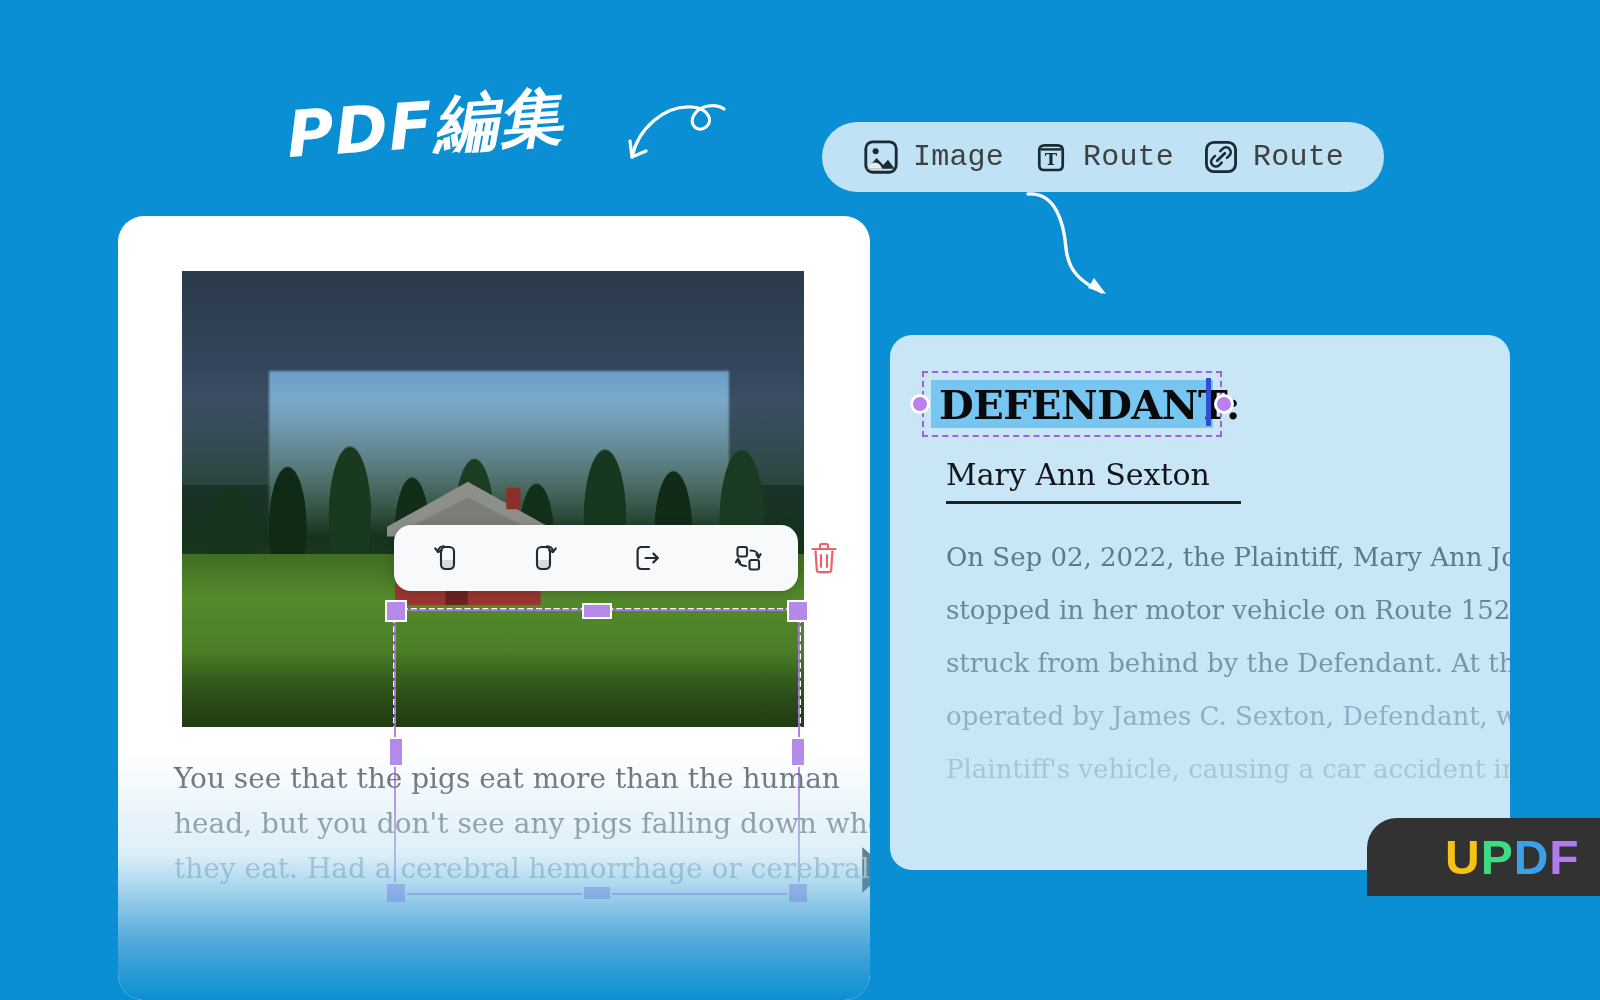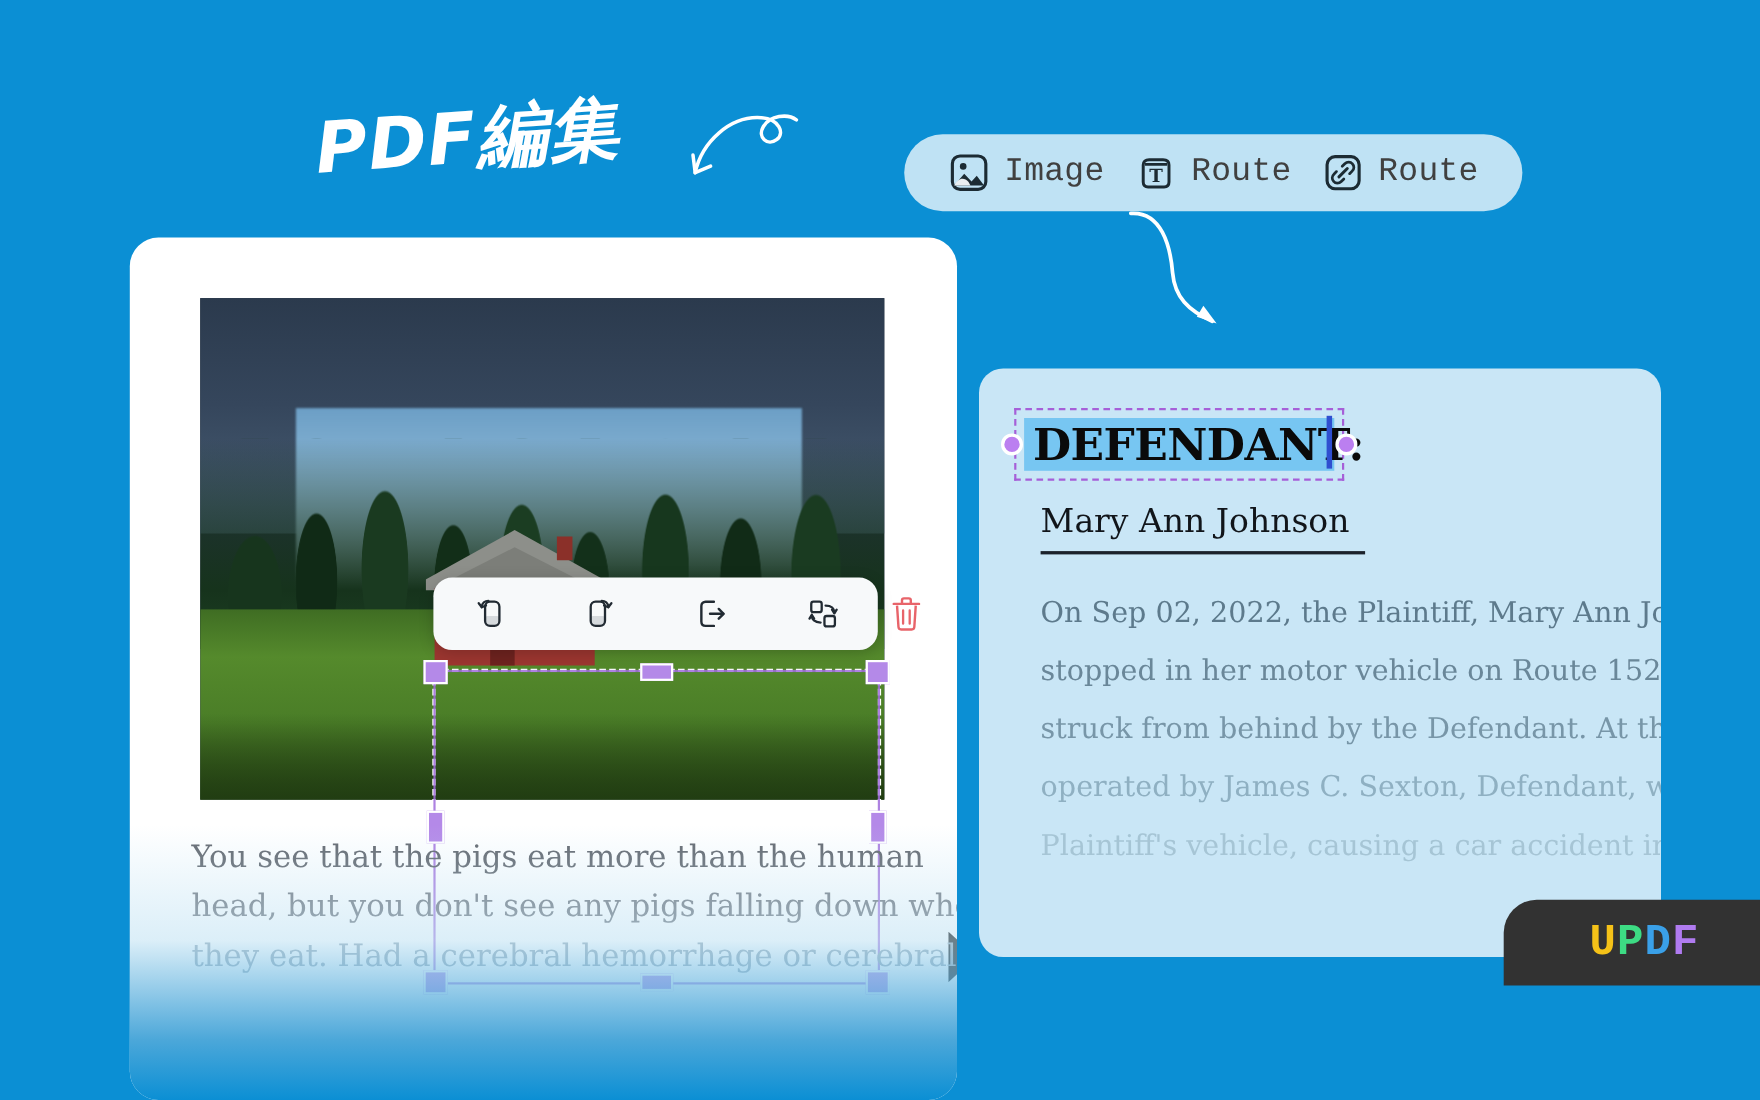--- a/index.html
+++ b/index.html
@@ -302,22 +302,22 @@
     top: 818px;
     width: 260px;
     height: 78px;
     background: #323232;
     border-top-left-radius: 30px;
     display: flex;
     align-items: center;
     padding-left: 78px;
   }
   #updf-logo {
-    font-family: Liberation Mono, monospace;
-    font-size: 40px;
+    font-family: Liberation Sans, sans-serif;
+    font-size: 48px;
     font-weight: 700;
     letter-spacing: 1px;
   }
   #updf-logo .l-u { color: #f5c218; }
   #updf-logo .l-p { color: #3ddc84; }
   #updf-logo .l-d { color: #3aa0e8; }
   #updf-logo .l-f { color: #b07bf0; }
 </style>
 </head>
 <body>
@@ -461,21 +461,21 @@
     <div id="tp-head-wrap">
       <div id="tp-head-dashed"></div>
       <div id="tp-head-hl">
         <span id="tp-head-text">DEFENDANT:</span>
       </div>
       <div id="tp-caret"></div>
       <div class="tp-dot left"></div>
       <div class="tp-dot right"></div>
     </div>
 
-    <div id="tp-name">Mary Ann Johnson</div>
+    <div id="tp-name">Mary Ann Sexton</div>
 
     <div id="tp-para">
       <span class="pl o1">On Sep 02, 2022, the Plaintiff, Mary Ann Johnso</span>
       <span class="pl o2">stopped in her motor vehicle on Route 152, whe</span>
       <span class="pl o3">struck from behind by the Defendant. At the sa</span>
       <span class="pl o4">operated by James C. Sexton, Defendant, was t</span>
       <span class="pl o5">Plaintiff's vehicle, causing a car accident in wh</span>
     </div>
   </div>
 

